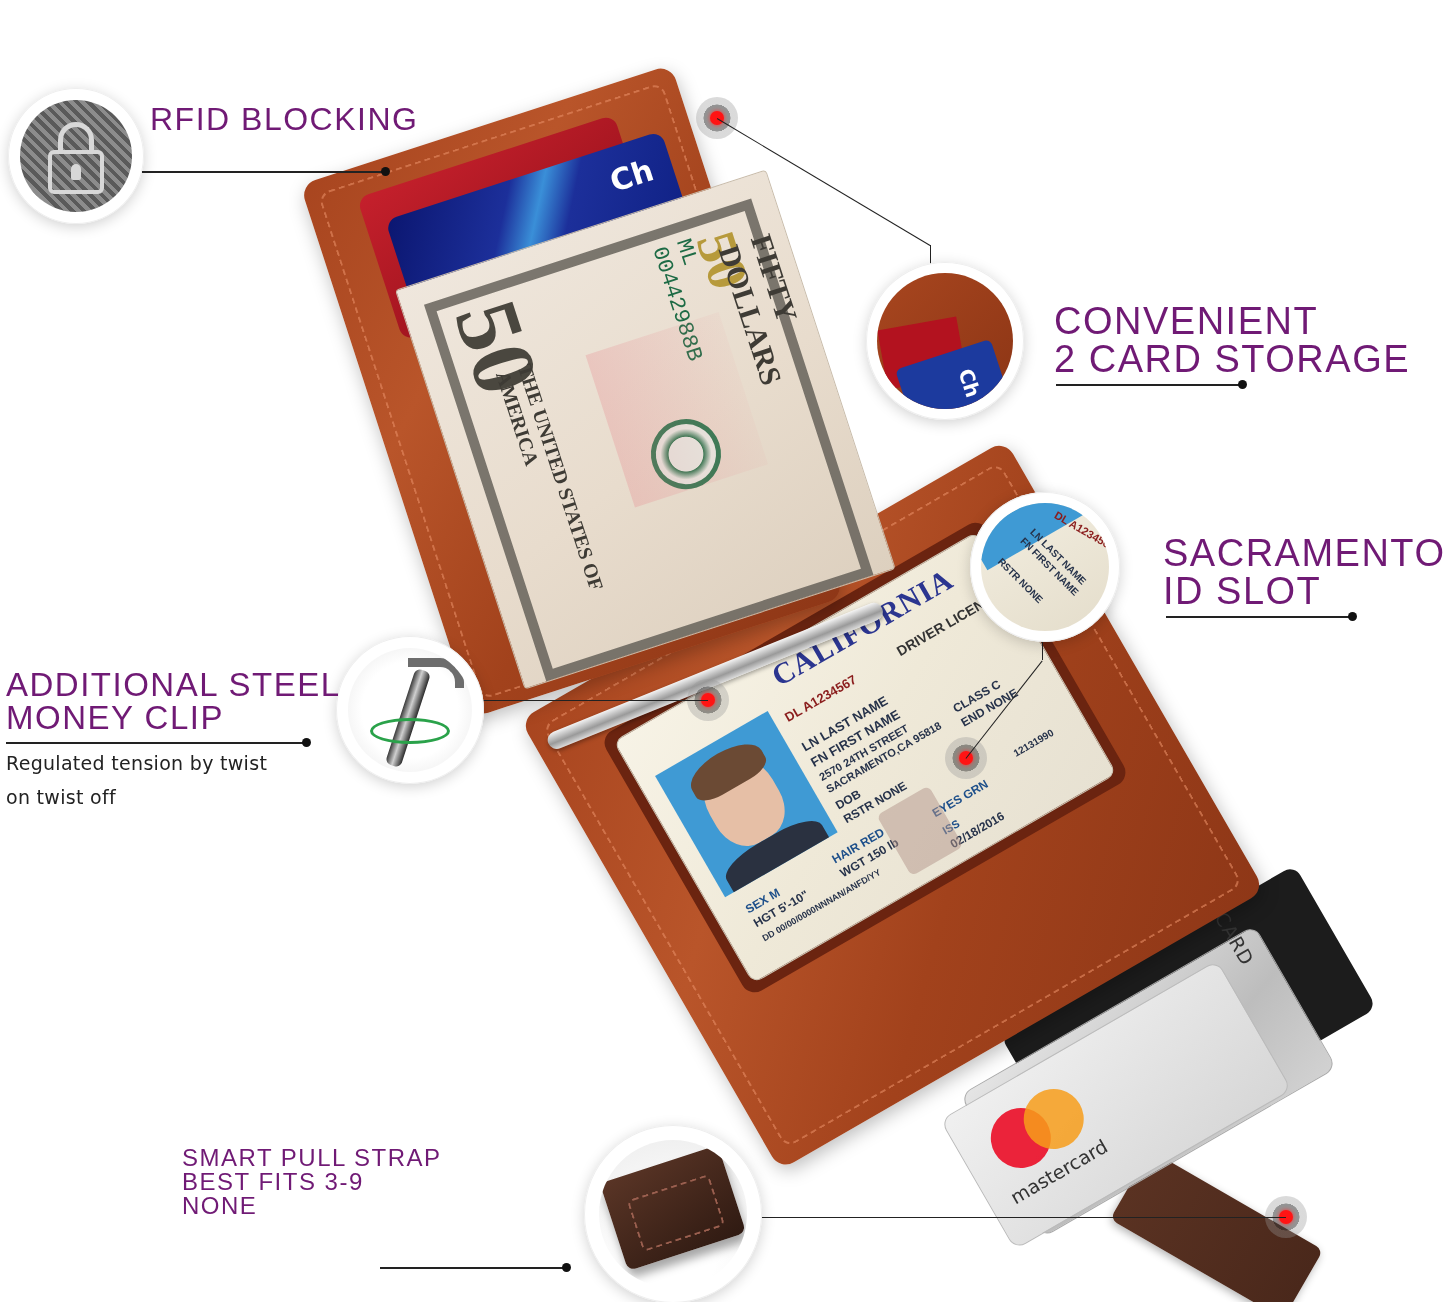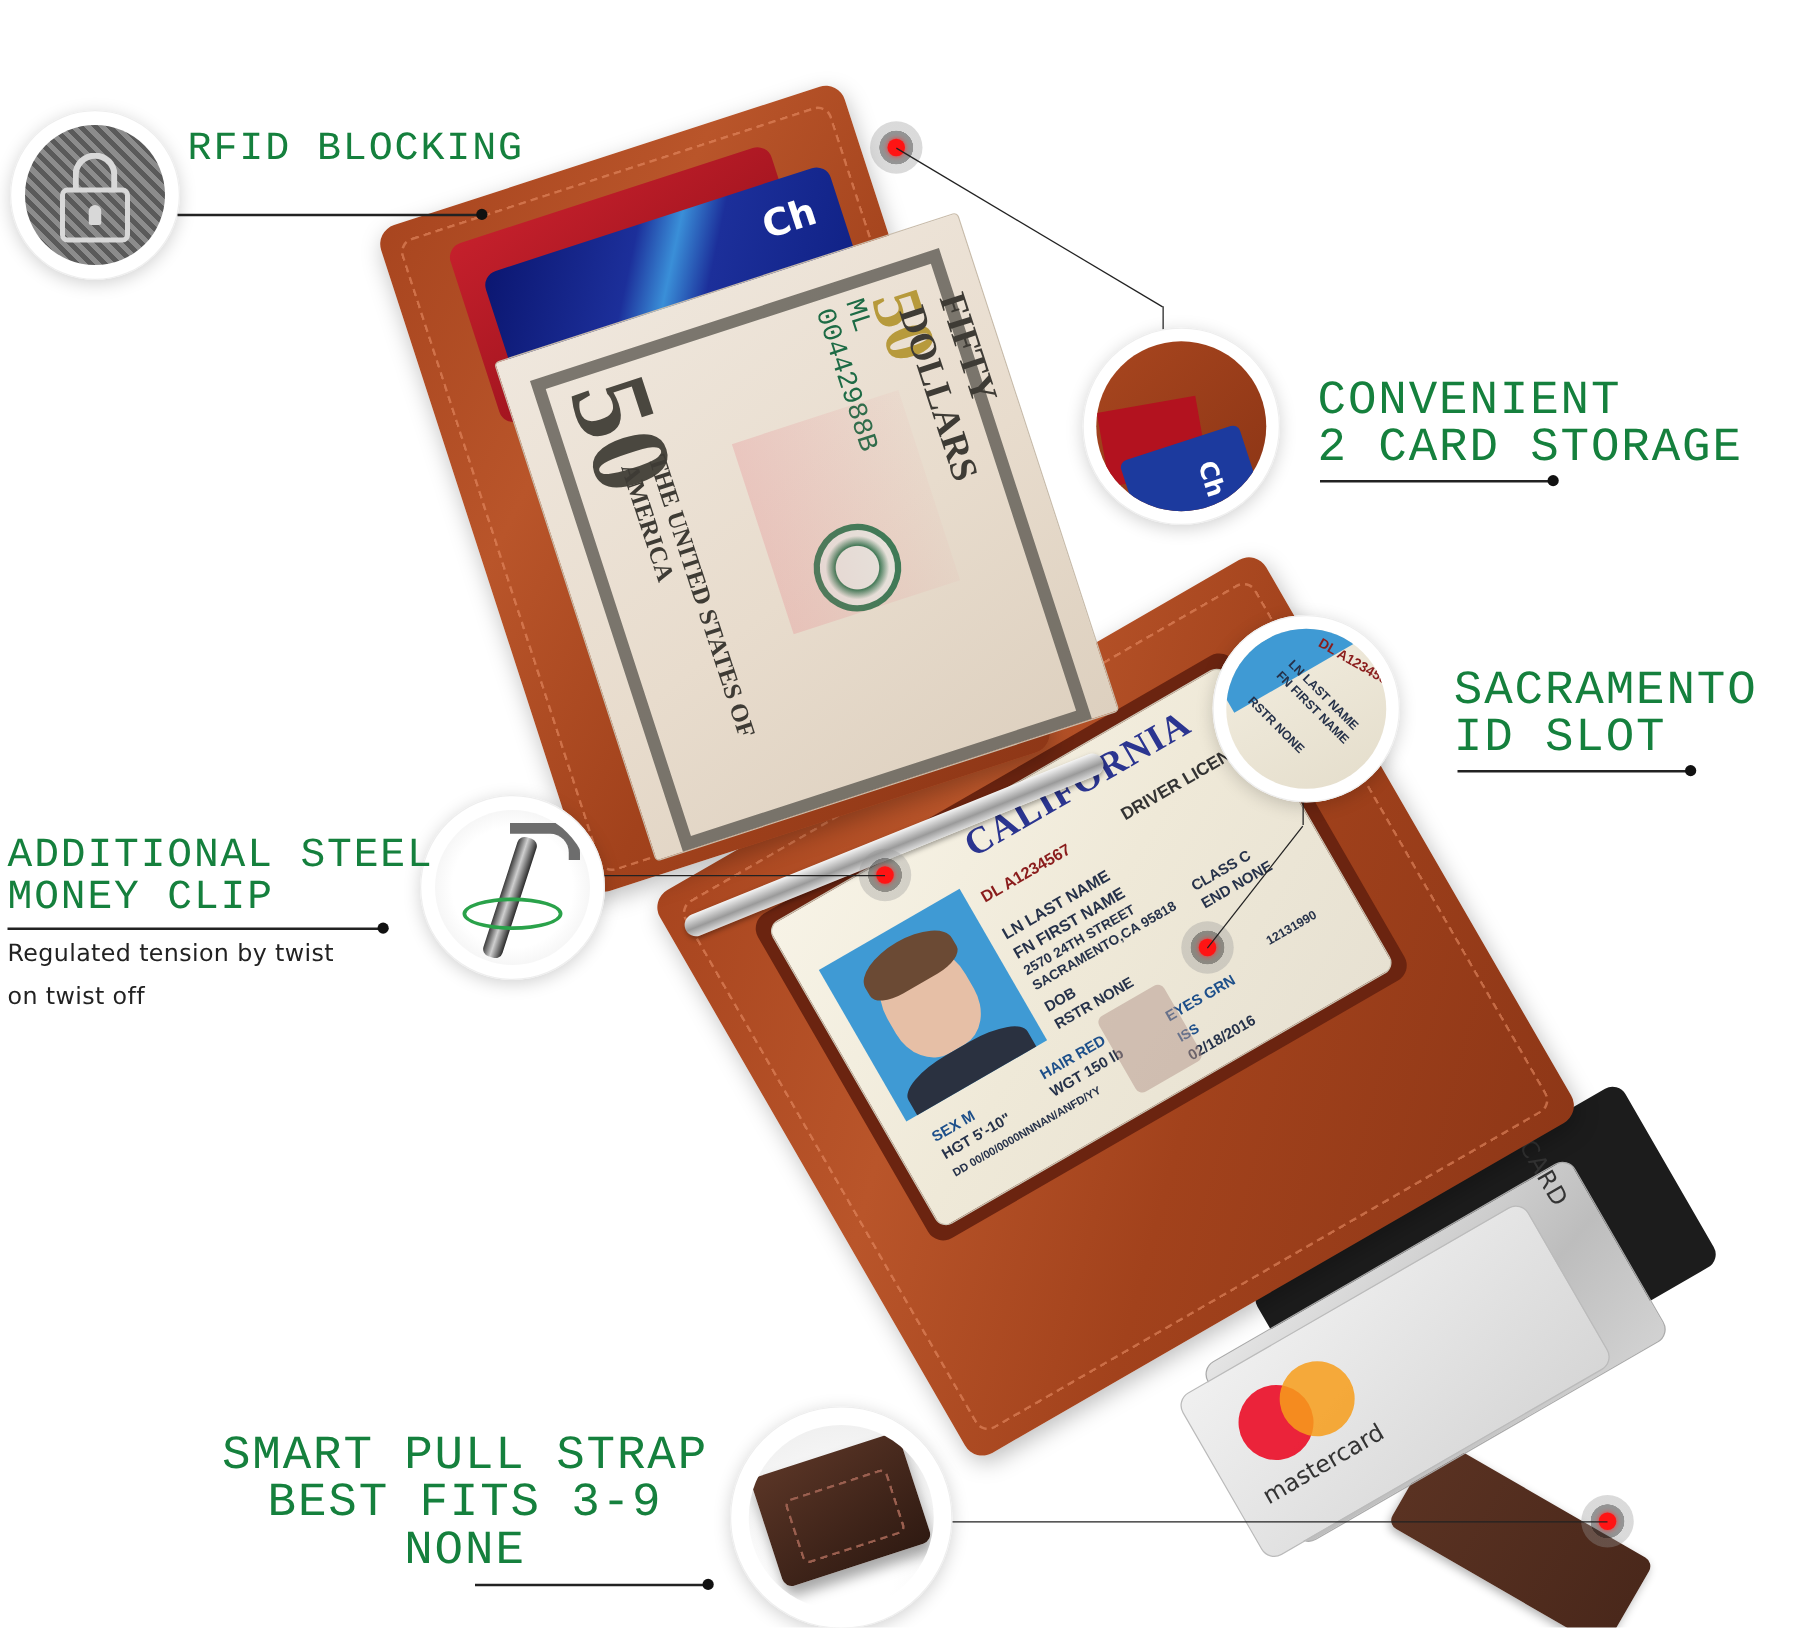--- a/index.html
+++ b/index.html
@@ -4,25 +4,25 @@
 <style>
   * { box-sizing: border-box; margin: 0; padding: 0; }
   html, body { width: 1445px; height: 1302px; background: #ffffff; overflow: hidden; }
   body { position: relative; font-family: "DejaVu Sans", sans-serif; color: #1a1a1a; }
 
   .abs { position: absolute; }
 
   
   .label {
     position: absolute;
-    font-family: Liberation Mono, monospace;
+    font-family: Liberation Sans, sans-serif;
     font-weight: 200;
     letter-spacing: 1.5px;
     line-height: 1.0;
-    color: #15803d;
+    color: #701a75;
     white-space: nowrap;
   }
   .label .line { display: block; font-weight: 300; }
   .rule { position: absolute; height: 1.5px; background: #222; }
   .rule-dot { position: absolute; width: 9px; height: 9px; border-radius: 50%; background: #111; }
   .sub { position: absolute; font-family: "DejaVu Sans", sans-serif; font-size: 19px; color: #222; letter-spacing: 0.3px; white-space: nowrap; }
 
   
   .conn { position: absolute; height: 1.3px; background: #222; transform-origin: 0 50%; }
   .vconn { position: absolute; width: 1.3px; background: #222; }
@@ -229,19 +229,19 @@
 
 <div class="label" style="left:6px;top:668px;font-size:33px;">
   <span class="line">ADDITIONAL STEEL</span>
   <span class="line">MONEY CLIP</span>
 </div>
 <div class="rule" style="left:6px;top:742px;width:300px;"></div>
 <div class="rule-dot" style="left:302px;top:738px;"></div>
 <div class="sub" style="left:6px;top:752px;">Regulated tension by twist</div>
 <div class="sub" style="left:6px;top:786px;">on twist off</div>
 
-<div class="label" style="left:170px;top:1146px;width:404px;font-size:38px;text-align:center;">
+<div class="label" style="left:182px;top:1146px;width:404px;font-size:24px;text-align:left;">
   <span class="line">SMART PULL STRAP</span>
   <span class="line">BEST FITS 3-9</span>
   <span class="line">NONE</span>
 </div>
 <div class="rule" style="left:380px;top:1267px;width:186px;"></div>
 <div class="rule-dot" style="left:562px;top:1263px;"></div>
 
 </body></html>

